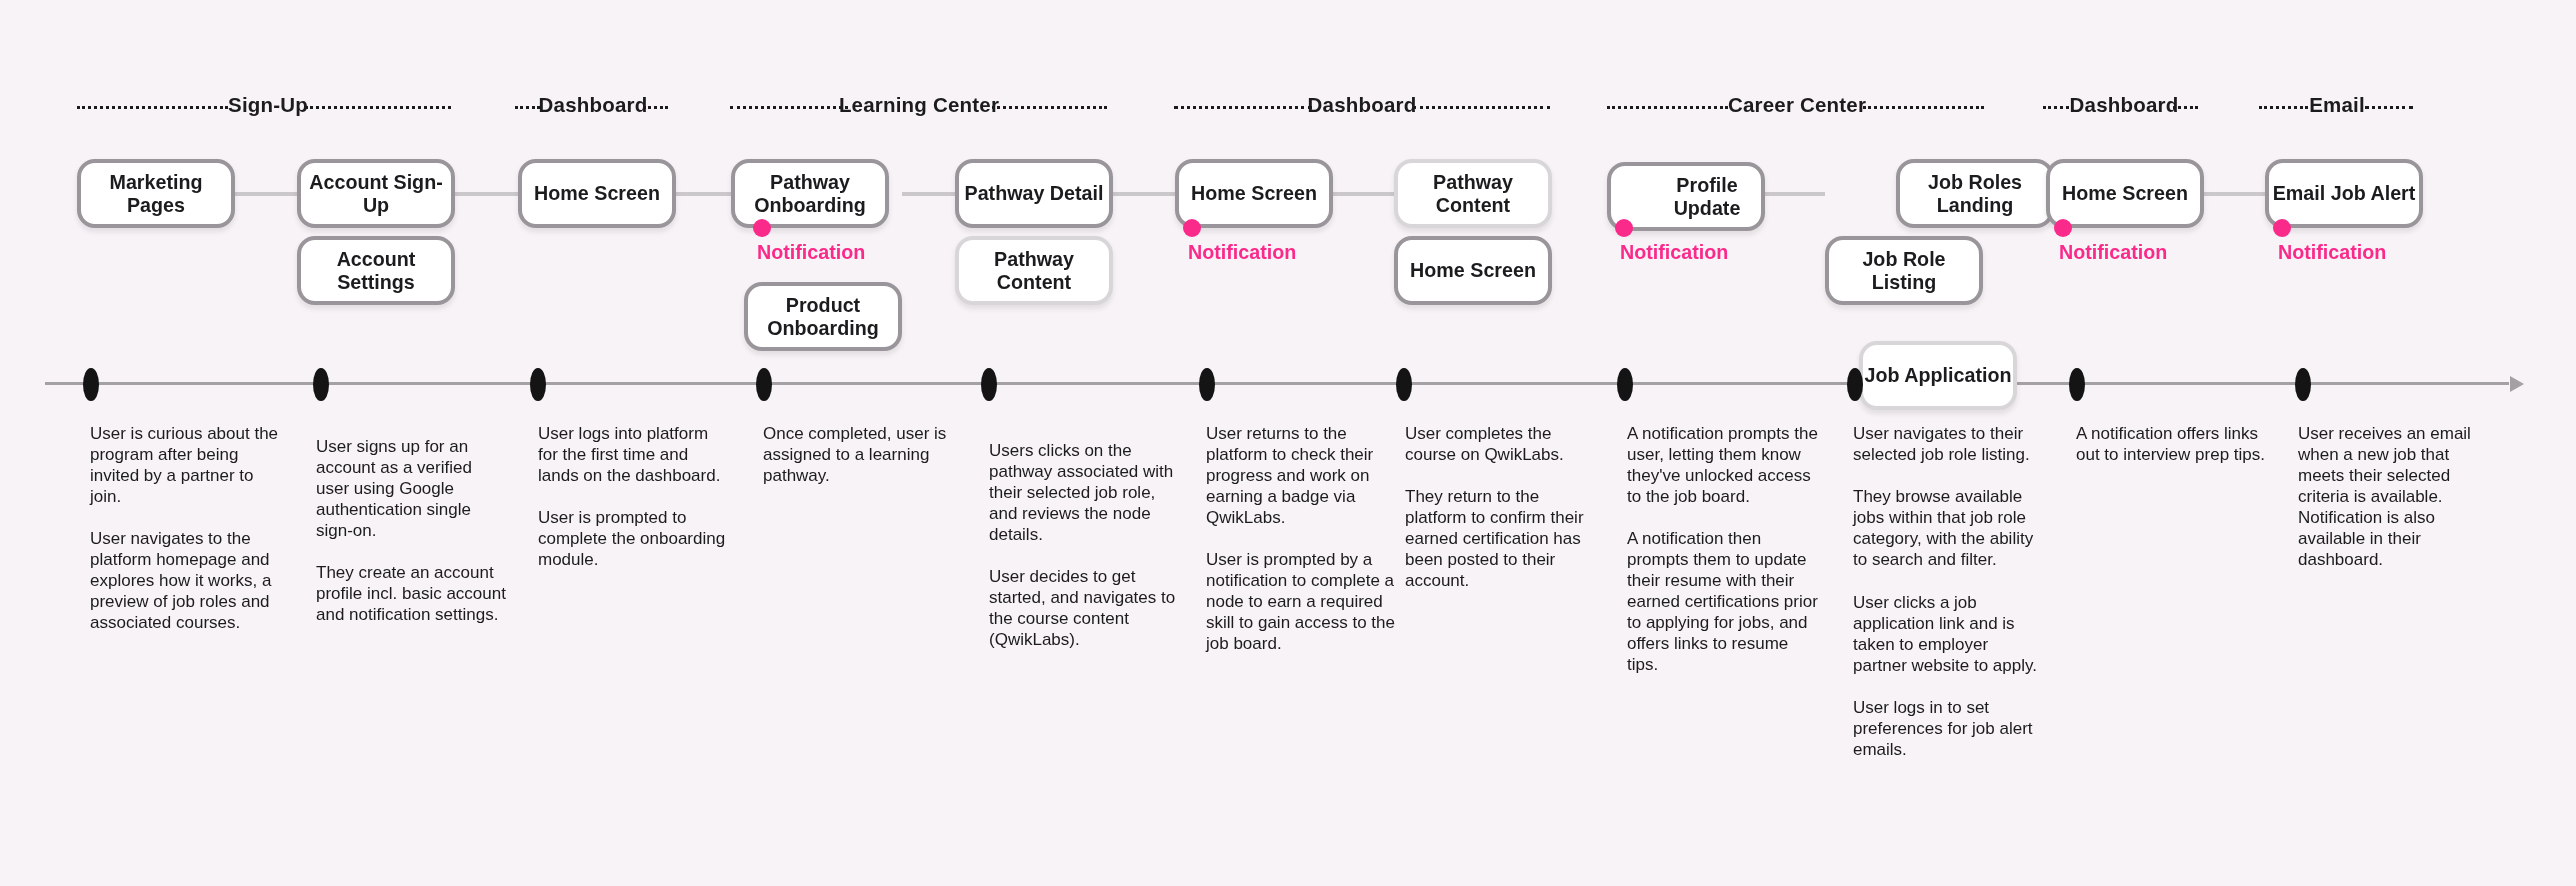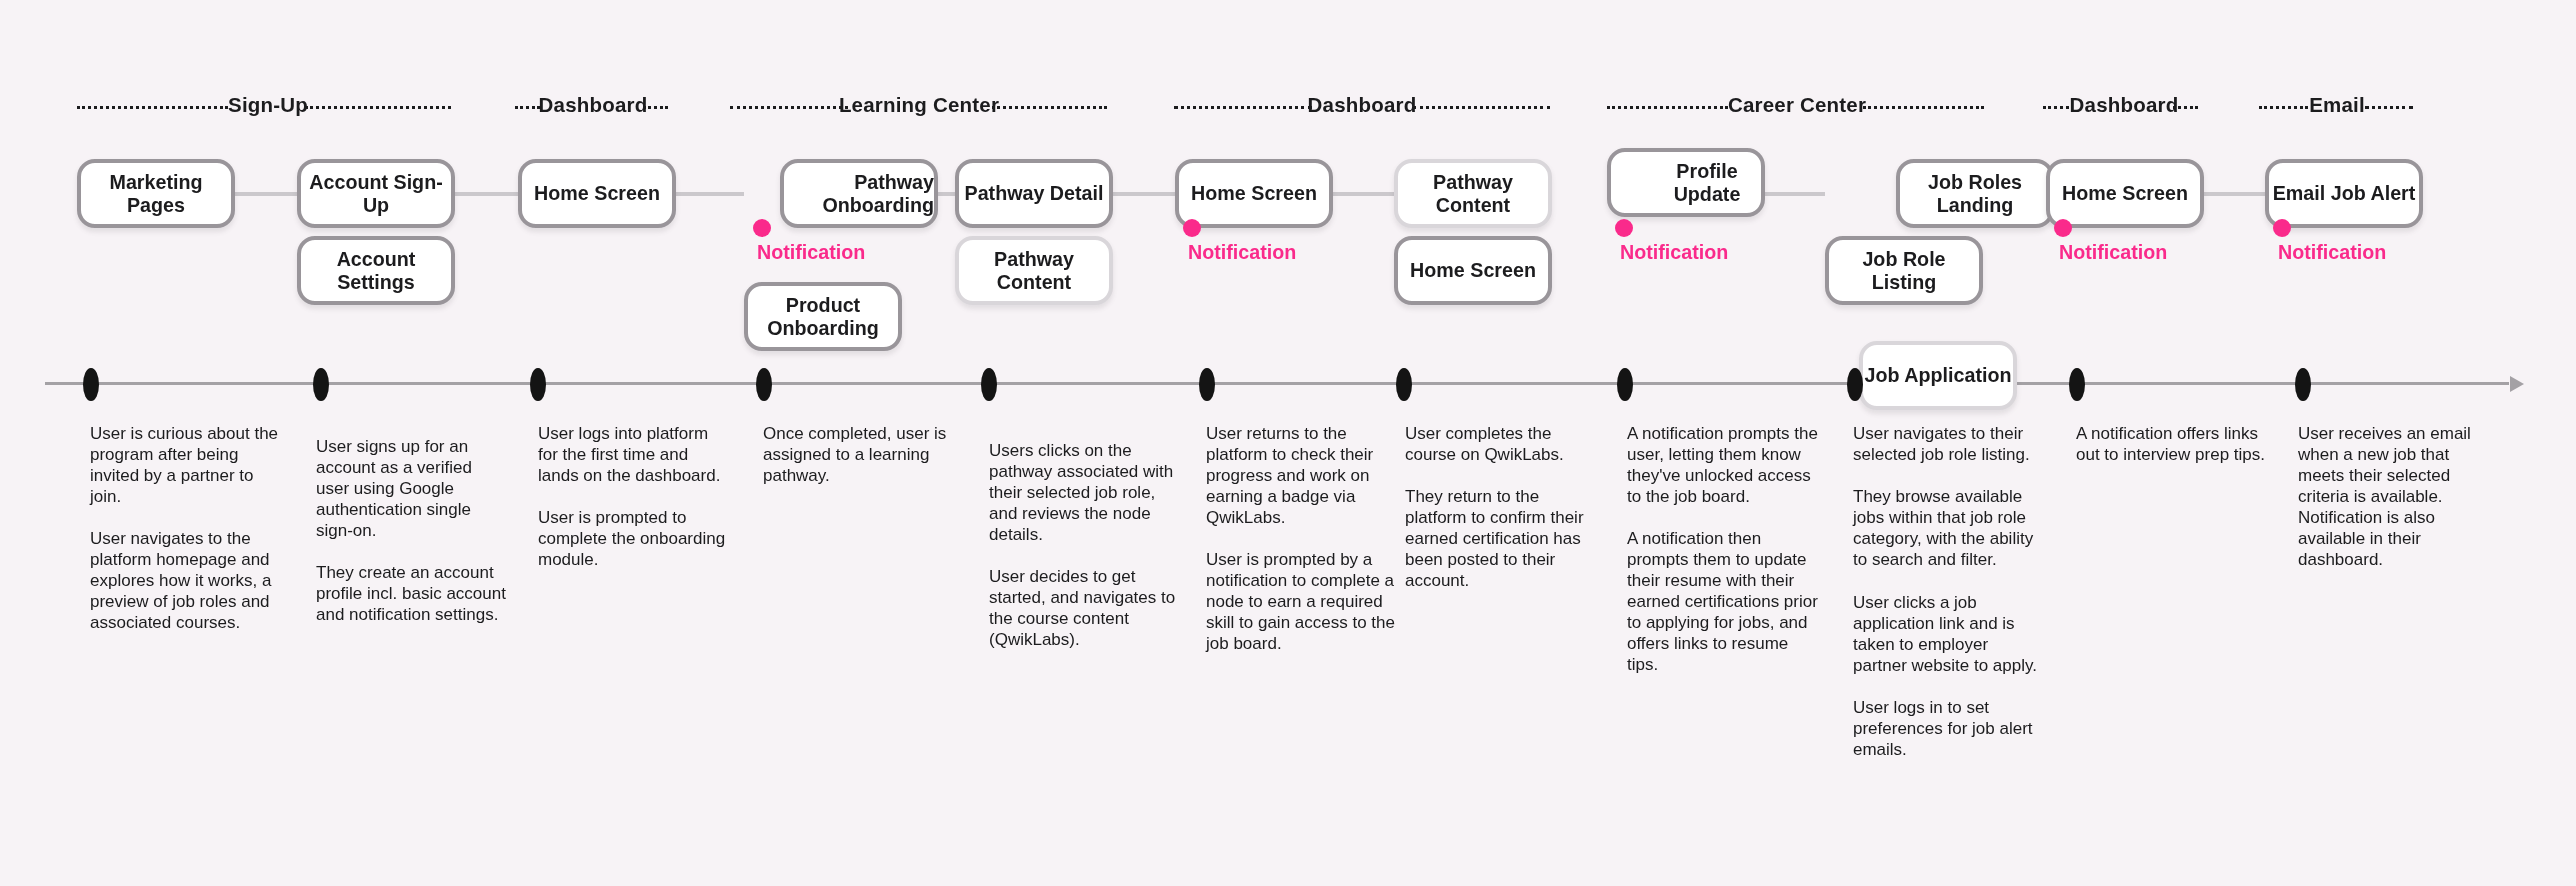--- a/index.html
+++ b/index.html
@@ -88,21 +88,21 @@
       </div>
       <div class="screen-box" style="left: 297px; top: 159px;">
         <div>Account Sign-Up</div>
       </div>
       <div class="screen-box" style="left: 297px; top: 236px;">
         <div>Account Settings</div>
       </div>
       <div class="screen-box" style="left: 518px; top: 159px;">
         <div>Home Screen</div>
       </div>
-      <div class="screen-box" style="left: 780px; top: 159px; text-align: right;">
+      <div class="screen-box" style="left: 731px; top: 159px;">
         <div>Pathway Onboarding</div>
       </div>
       <div class="notif-dot" style="left: 753px; top: 219px;"></div>
       <div class="notif-label" style="left: 757px; top: 241px;">Notification</div>
       <div class="screen-box" style="left: 744px; top: 282px;">
         <div>Product Onboarding</div>
       </div>
       <div class="screen-box" style="left: 955px; top: 159px;">
         <div>Pathway Detail</div>
       </div>
@@ -113,21 +113,21 @@
         <div>Home Screen</div>
       </div>
       <div class="notif-dot" style="left: 1183px; top: 219px;"></div>
       <div class="notif-label" style="left: 1188px; top: 241px;">Notification</div>
       <div class="screen-box light" style="left: 1394px; top: 159px;">
         <div>Pathway Content</div>
       </div>
       <div class="screen-box" style="left: 1394px; top: 236px;">
         <div>Home Screen</div>
       </div>
-      <div class="screen-box" style="left: 1607px; top: 148px; padding-left: 42px;">
+      <div class="screen-box" style="left: 1607px; top: 162px; padding-left: 42px;">
         <div>Profile Update</div>
       </div>
       <div class="notif-dot" style="left: 1615px; top: 219px;"></div>
       <div class="notif-label" style="left: 1620px; top: 241px;">Notification</div>
       <div class="screen-box" style="left: 1896px; top: 159px;">
         <div>Job Roles Landing</div>
       </div>
       <div class="screen-box" style="left: 1825px; top: 236px;">
         <div>Job Role Listing</div>
       </div>

